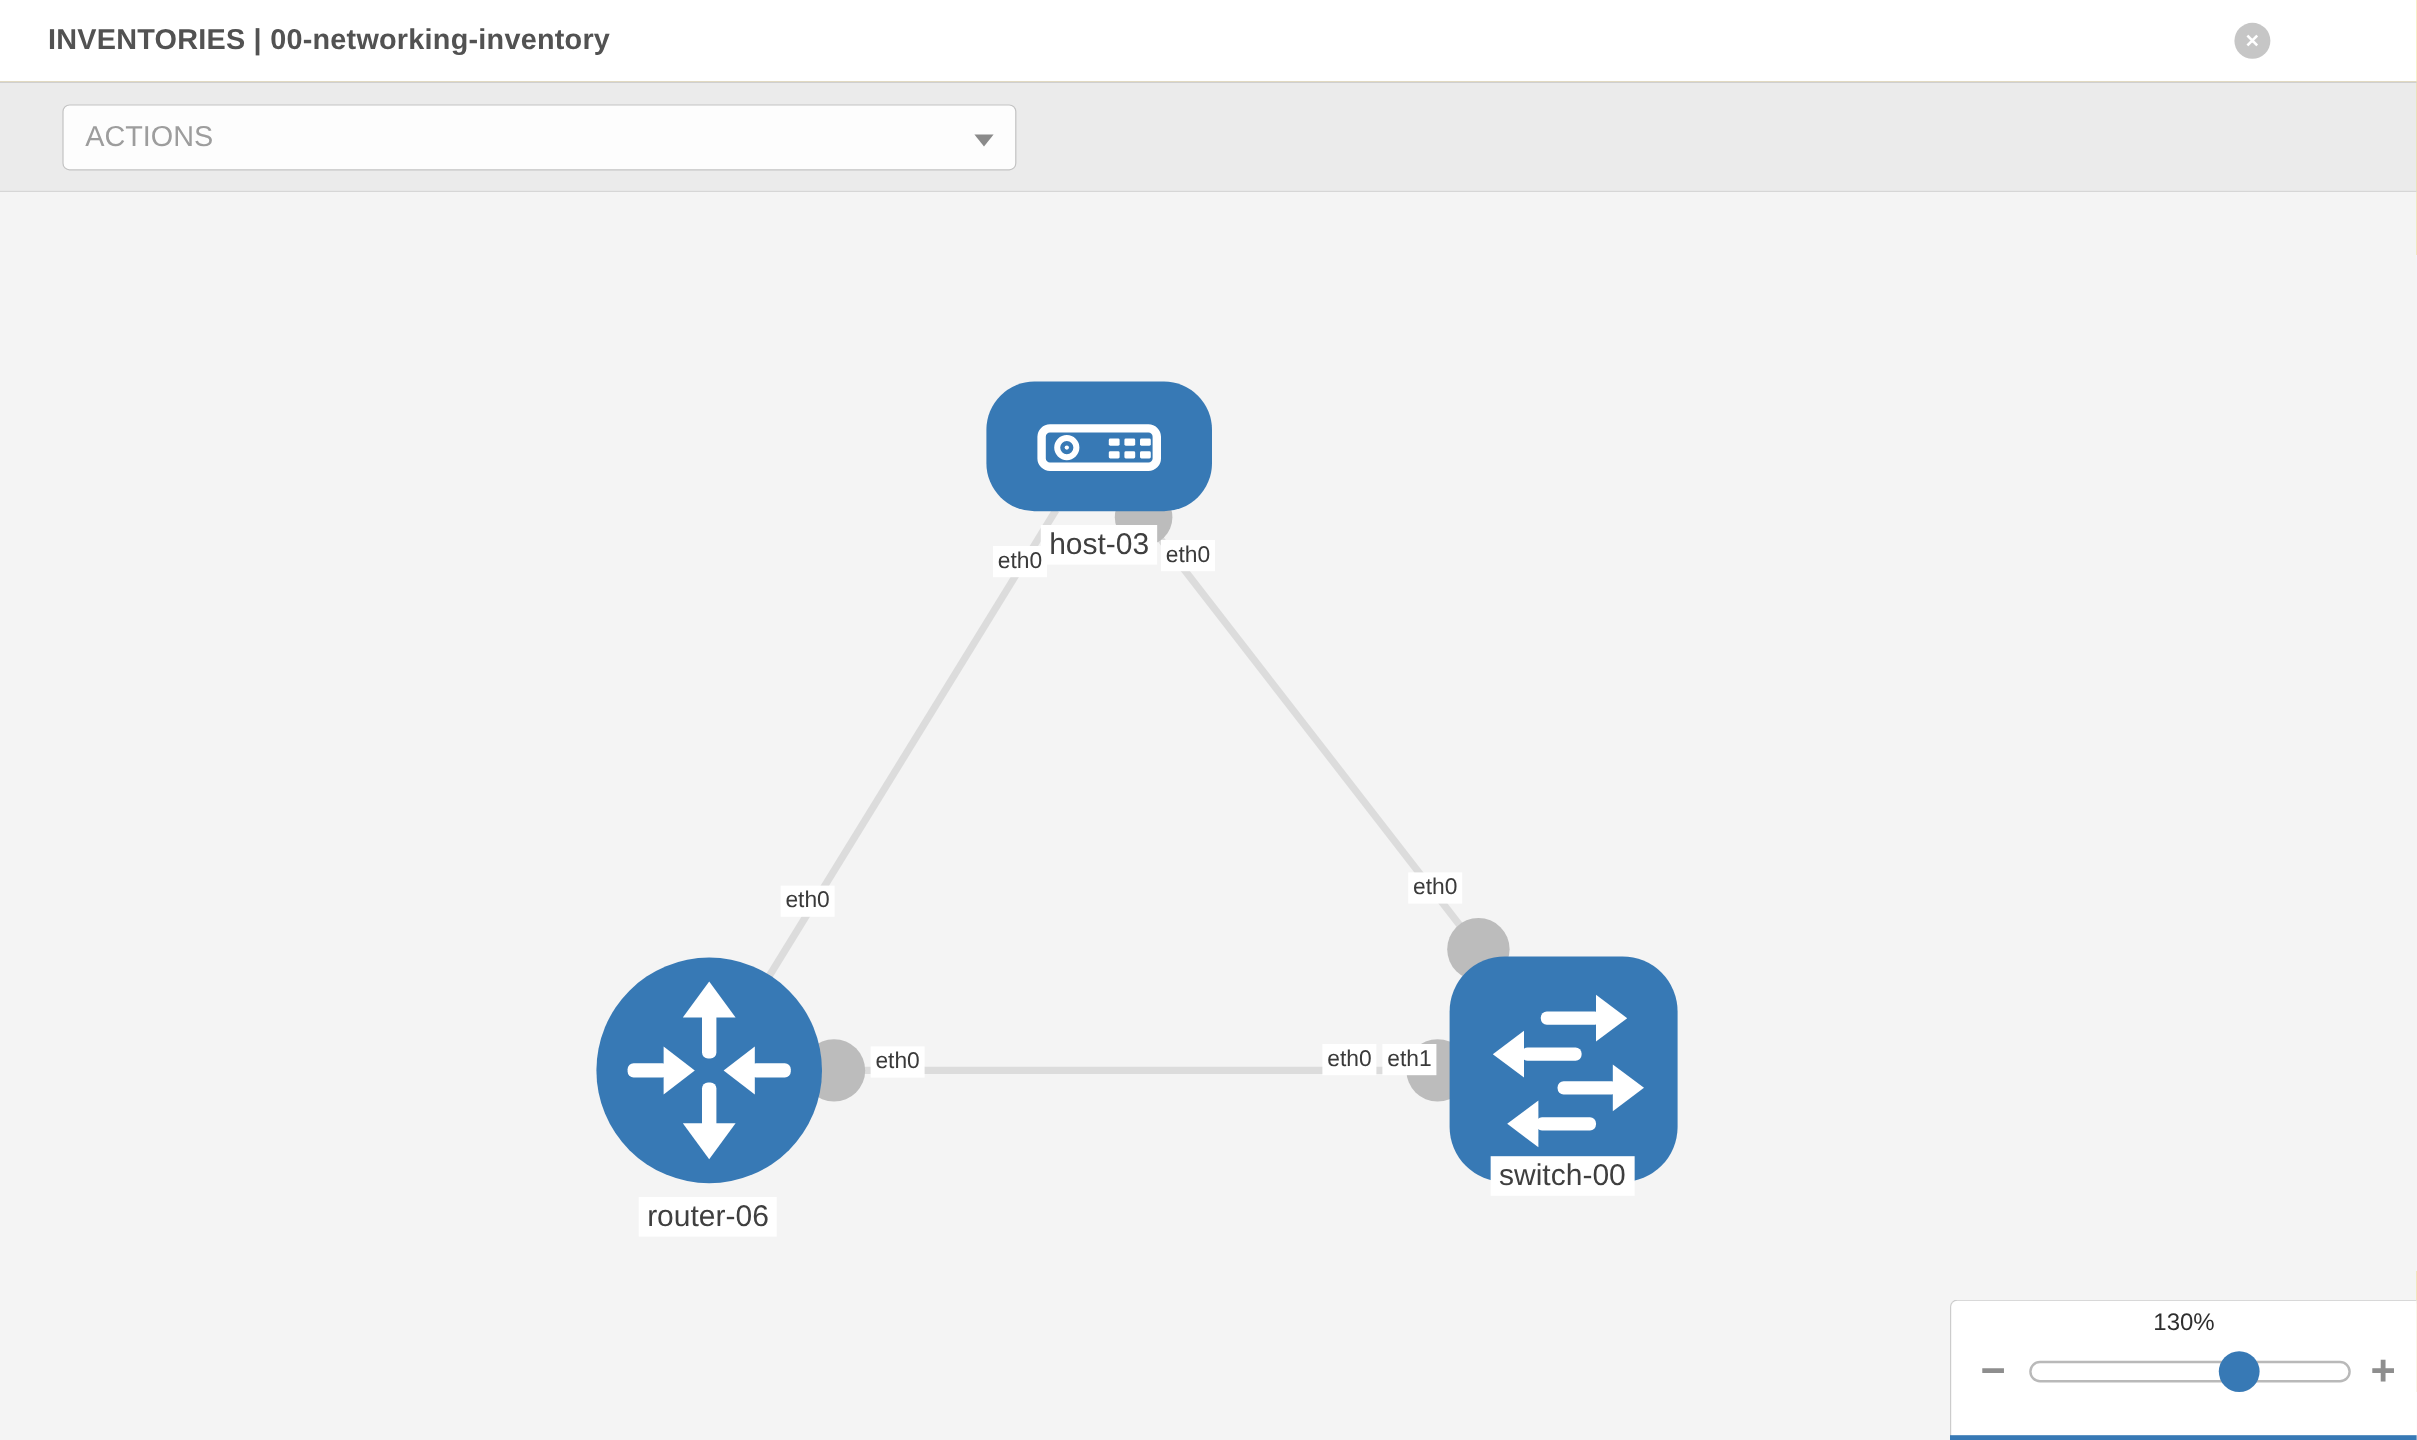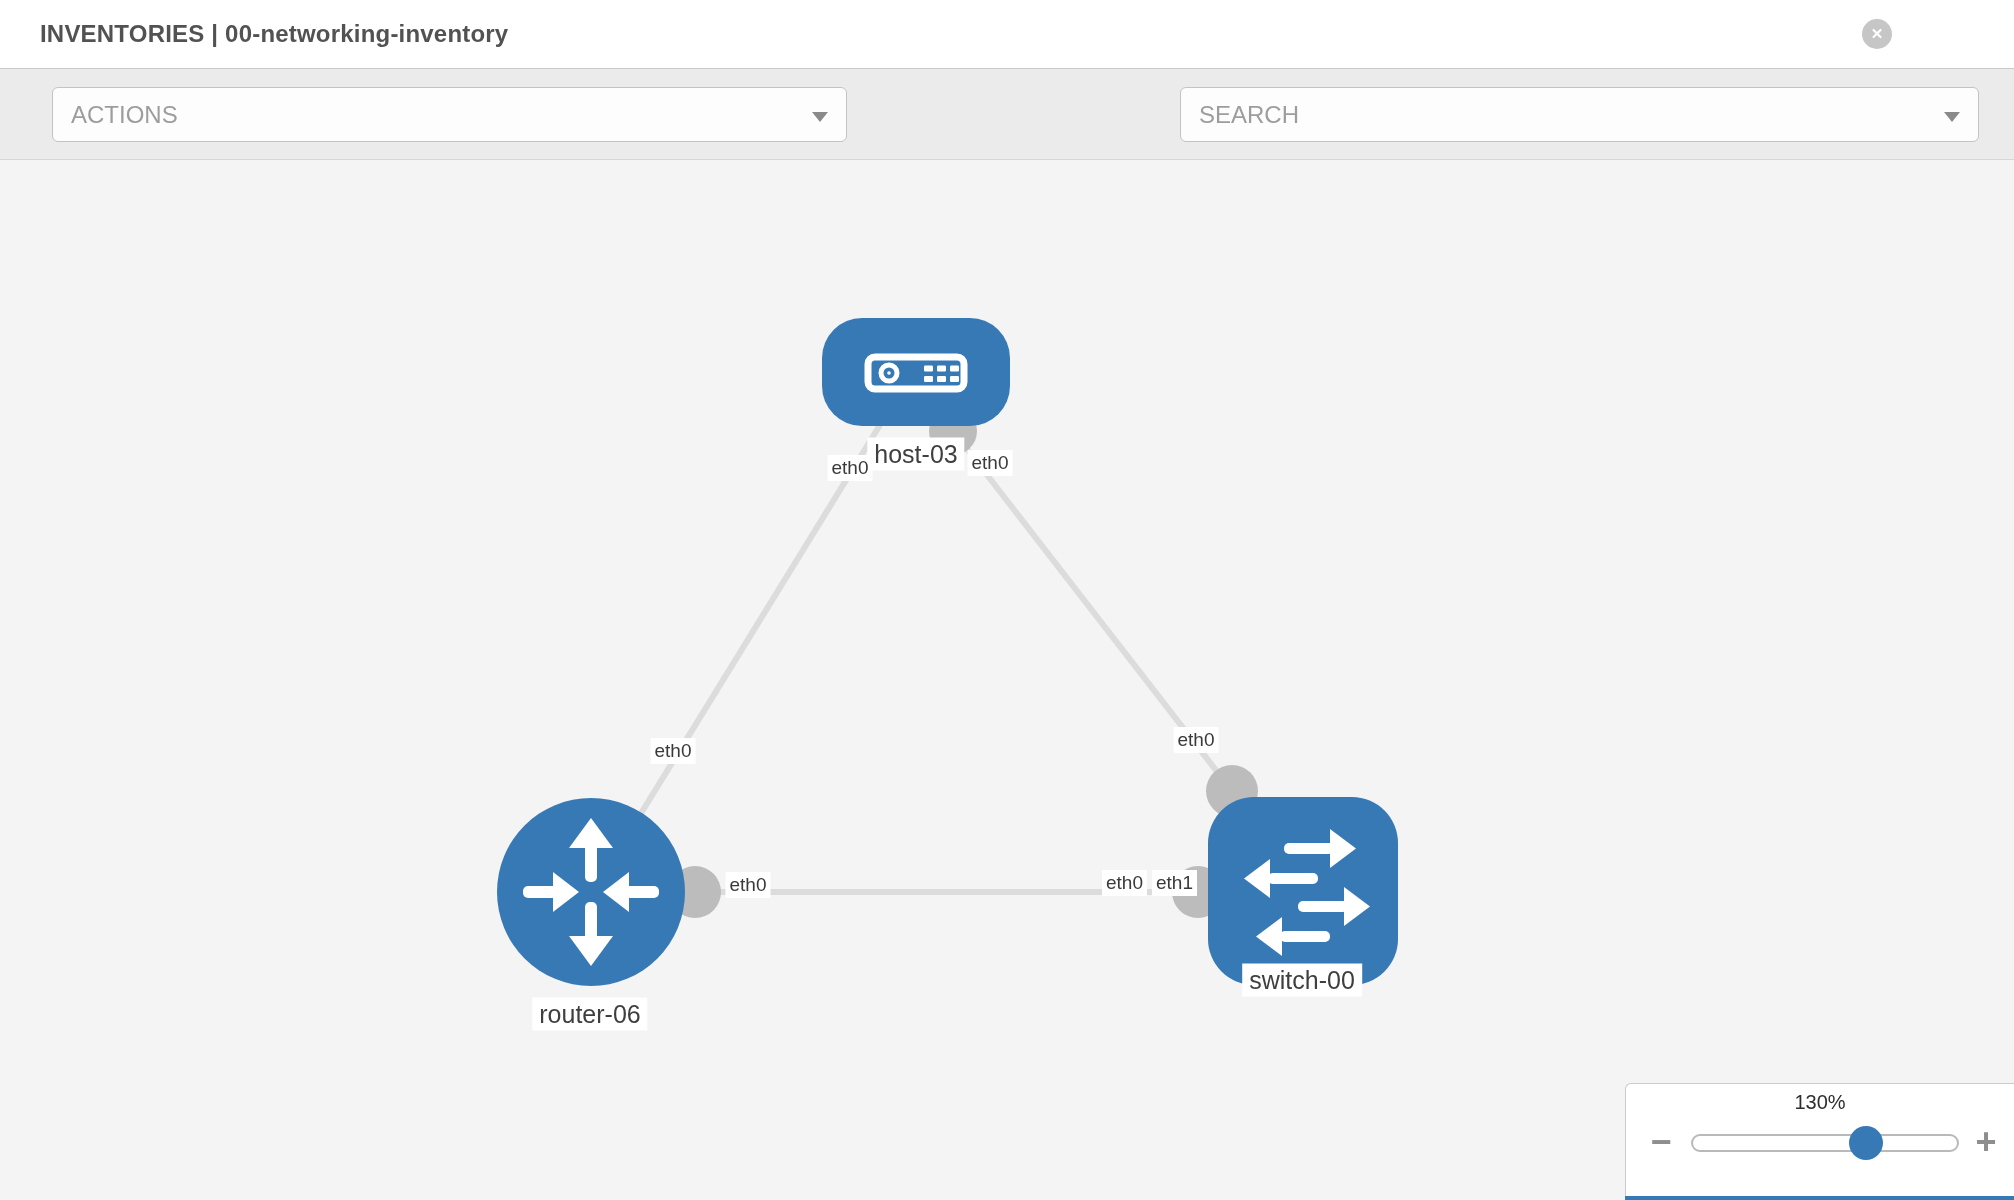--- a/index.html
+++ b/index.html
@@ -102,24 +102,20 @@
       <svg viewBox="0 0 24 24" width="36" height="36">
         <g stroke="#8a8a8a" fill="none" stroke-linecap="round">
           <circle cx="7" cy="7" r="4.1" stroke-width="3"></circle>
           <line x1="10.3" y1="10.3" x2="19.6" y2="19.6" stroke-width="3.2"></line>
           <line x1="15.0" y1="15.0" x2="17.8" y2="12.2" stroke-width="3"></line>
           <line x1="19.6" y1="19.6" x2="22.2" y2="17.0" stroke-width="3"></line>
         </g>
       </svg>
     </button>
 
-    <div class="select sel-search">
-      <span class="select-text">SEARCH</span>
-      <span class="caret"></span>
-    </div>
   </div>
 
   <div class="canvas">
 
     <svg class="links-layer" width="2014" height="1040">
       <line x1="880" y1="265" x2="640" y2="655"></line>
       <line x1="953" y1="271" x2="1232" y2="631"></line>
       <line x1="695" y1="732" x2="1198" y2="732"></line>
       <circle cx="953" cy="271" r="24"></circle>
       <circle cx="695" cy="732" r="26"></circle>

